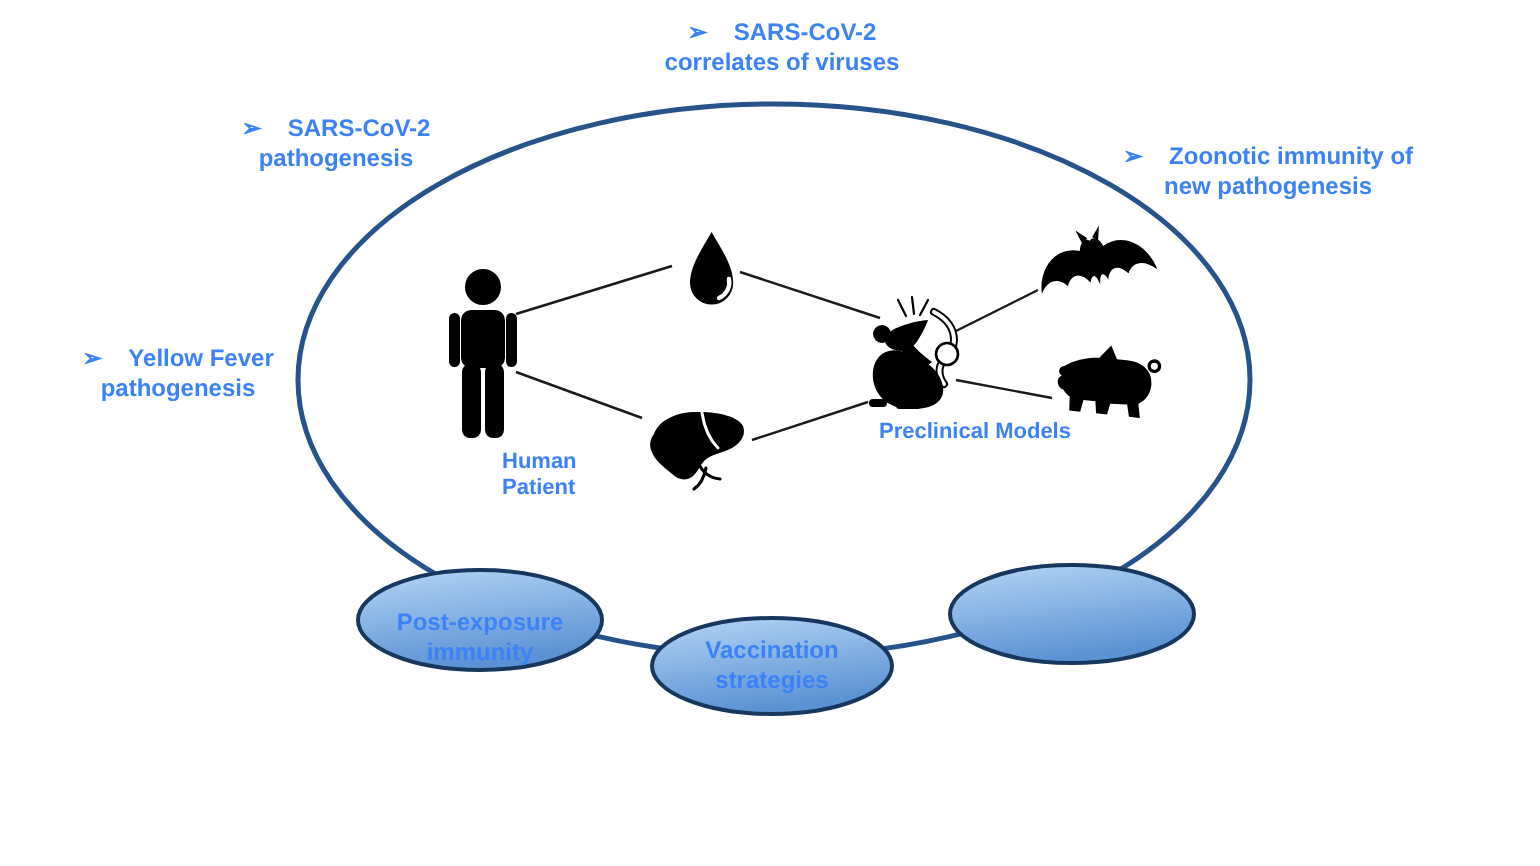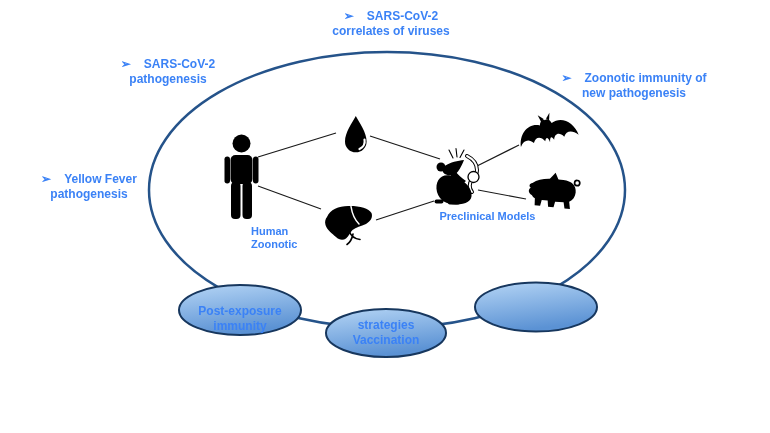--- a/index.html
+++ b/index.html
@@ -128,31 +128,31 @@
 
   <div class="label" style="left:24px;top:172px;width:130px;">
     <div>
       <span class="bullet">➢</span><span>Yellow Fever</span>
     </div>
     <div>pathogenesis</div>
   </div>
 
   <div class="label small-label left-align" style="left:222px;top:225px;width:60px;margin-left:29px;">
     <div>Human</div>
-    <div>Zoonotic</div>
+    <div>Patient</div>
   </div>
 
   <div class="label small-label" style="left:427px;top:210px;width:121px;">
     <div>Preclinical Models</div>
   </div>
 
   <div class="label" style="left:175px;top:304px;width:130px;">
     <div>Post-exposure</div>
     <div>immunity</div>
   </div>
 
   <div class="label" style="left:321px;top:318px;width:130px;">
+    <div>Vaccination</div>
     <div>strategies</div>
-    <div>Vaccination</div>
   </div>
 
 
 </div>
 
 </body></html>

